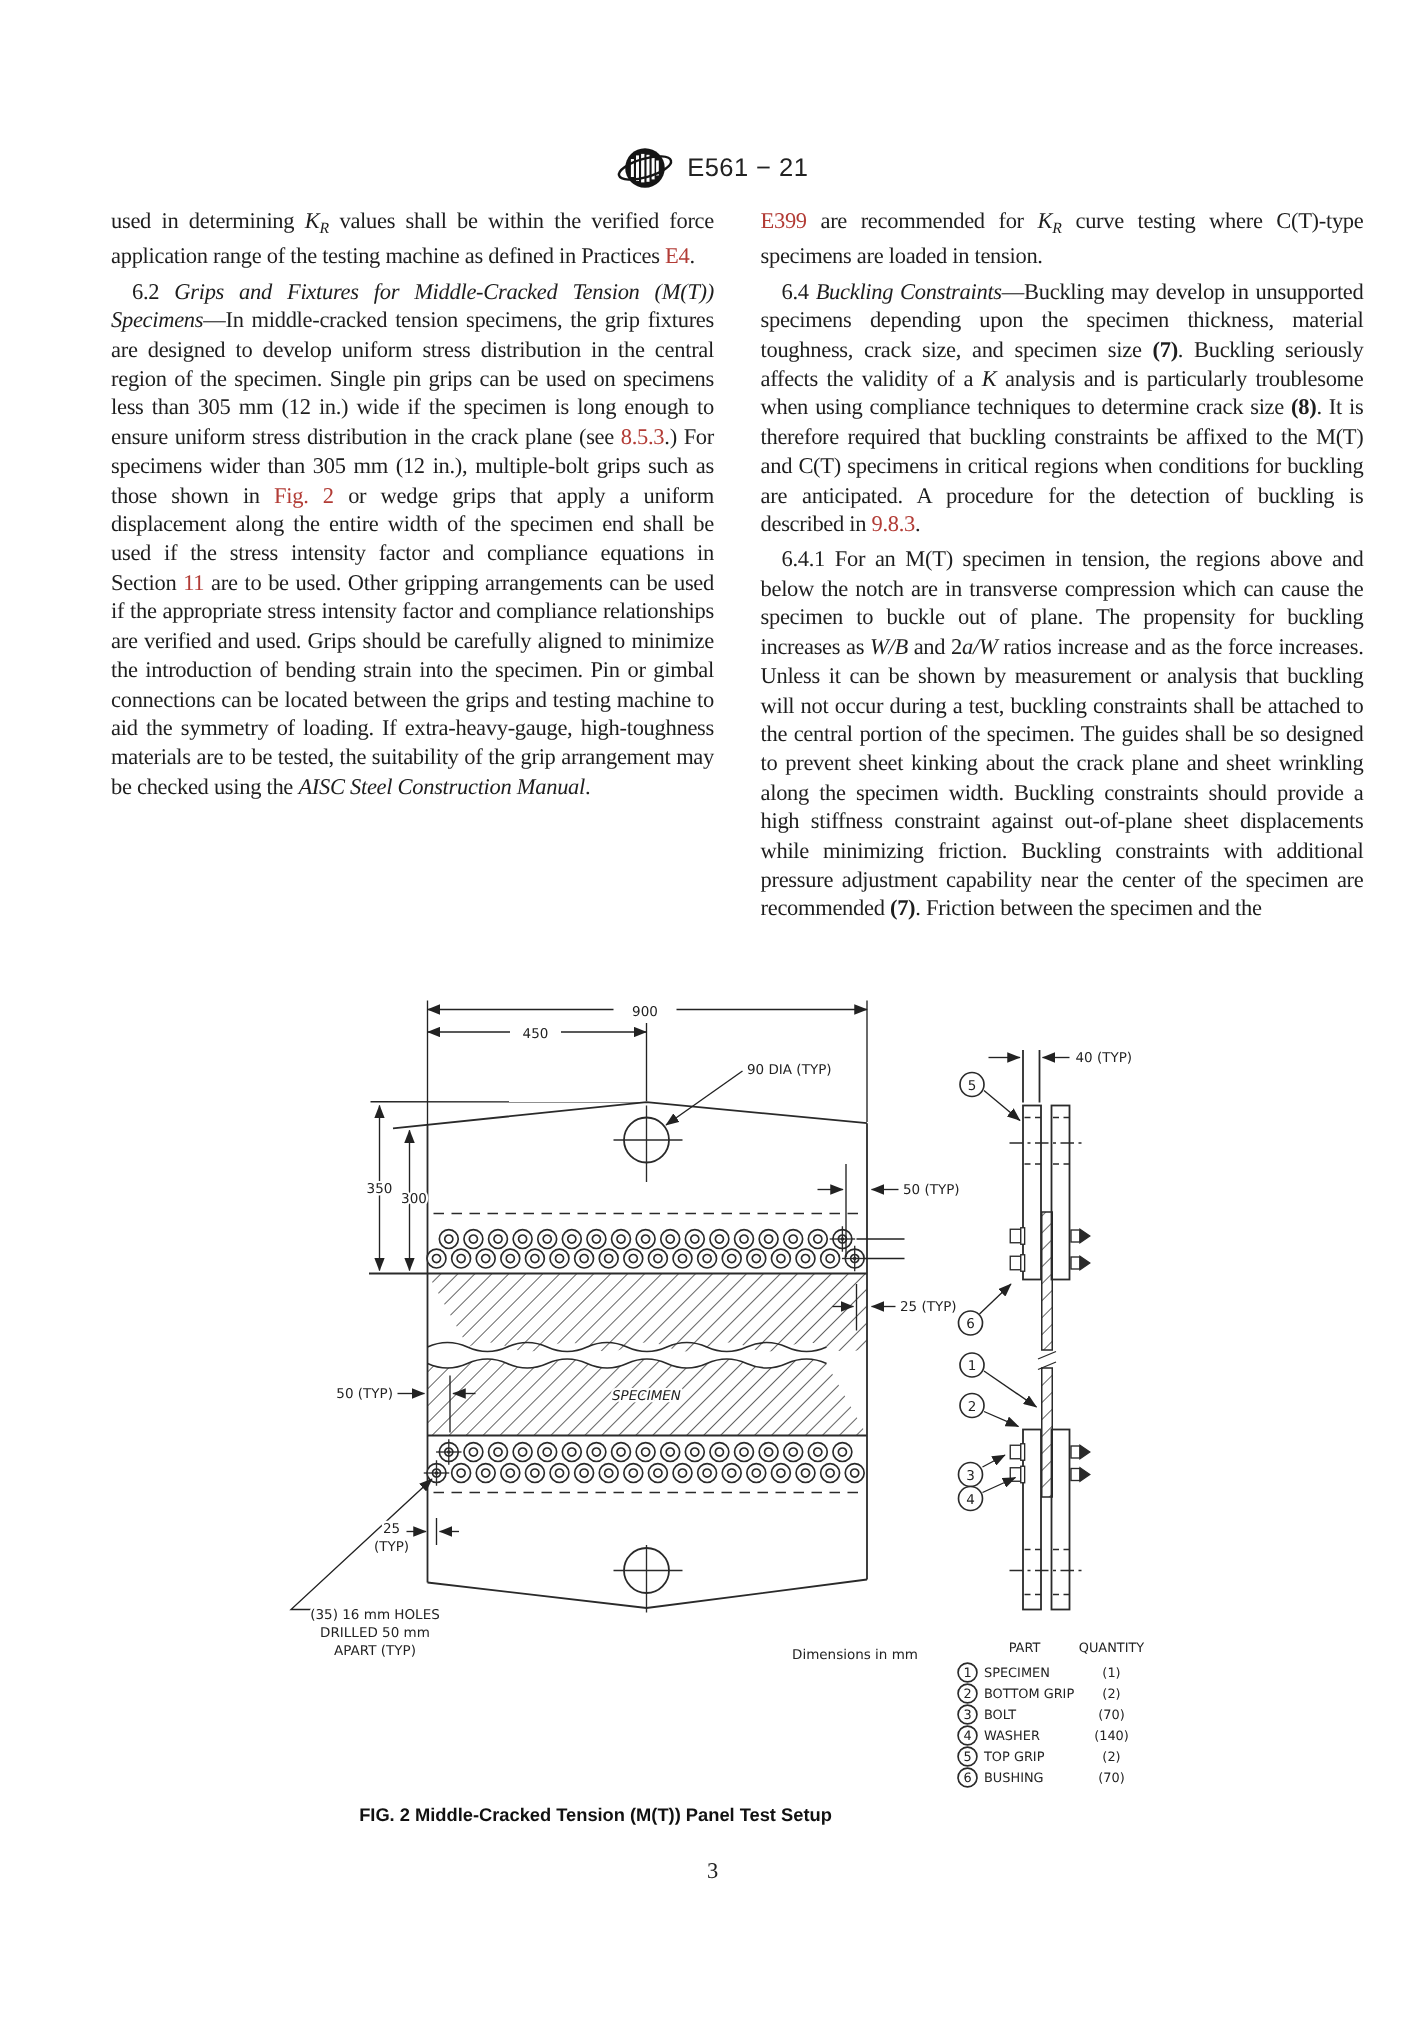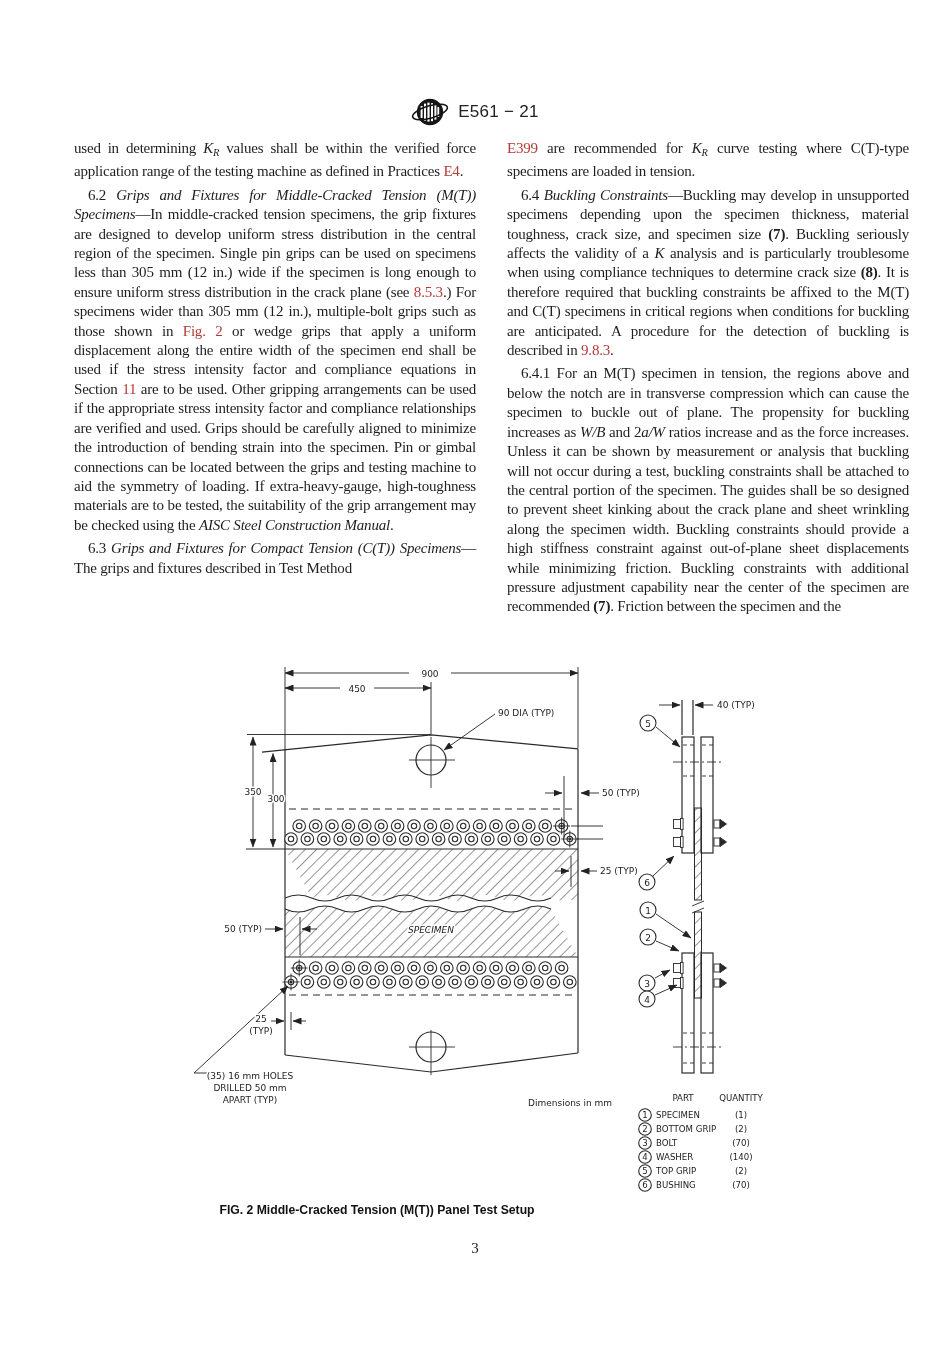--- a/index.html
+++ b/index.html
@@ -21,21 +21,21 @@
   }
   .col p{margin:0;text-indent:14px;}
   .col p.cont{text-indent:0;}
   .col p + p{margin-top:4px;}
   .em{font-style:italic;}
   .strong{font-weight:bold;}
   .link{color:#b23b35;}
   .sub{font-style:italic;font-size:10.5px;vertical-align:-3px;letter-spacing:0;}
   .fig-caption{
     position:absolute;left:0;top:1203px;width:754px;text-align:center;
-    font-family:"Liberation Sans",sans-serif;font-weight:bold;font-size:12.2px;color:#111;
+    font-family:"Liberation Sans",sans-serif;font-weight:bold;font-size:12.2px;color:#111;padding-left:20px;
   }
   .page-num{
     position:absolute;left:0;top:1240px;width:950px;text-align:center;
     font-size:15px;color:#222;
   }
   svg{display:block;}
   #fig-svg{position:absolute;left:0;top:0;}
   #fig-svg text{
     font-family:"DejaVu Sans",sans-serif;fill:#222;
     paint-order:stroke;stroke:#ffffff;stroke-width:3px;stroke-linejoin:round;
@@ -61,21 +61,20 @@
       <rect x="26.4" y="12" width="1.8" height="10"></rect>
     </g>
     <ellipse cx="19" cy="17" rx="18" ry="6.2" fill="none" stroke="#151515" stroke-width="1.6" transform="rotate(-16 19 17)"></ellipse>
   </svg>
   <span class="doc-title">E561 − 21</span>
 </div>
 
 <div class="col" style="left:74px;top:139px;">
   <p class="cont"><span>used in determining </span><span class="em">K</span><span class="sub">R</span><span> values shall be within the verified force application range of the testing machine as defined in Practices </span><span class="link">E4</span><span>.</span></p>
   <p><span>6.2 </span><span class="em">Grips and Fixtures for Middle-Cracked Tension (M(T)) Specimens</span><span>—In middle-cracked tension specimens, the grip fixtures are designed to develop uniform stress distribution in the central region of the specimen. Single pin grips can be used on specimens less than 305 mm (12 in.) wide if the specimen is long enough to ensure uniform stress distribution in the crack plane (see </span><span class="link">8.5.3</span><span>.) For specimens wider than 305 mm (12 in.), multiple-bolt grips such as those shown in </span><span class="link">Fig. 2</span><span> or wedge grips that apply a uniform displacement along the entire width of the specimen end shall be used if the stress intensity factor and compliance equations in Section </span><span class="link">11</span><span> are to be used. Other gripping arrangements can be used if the appropriate stress intensity factor and compliance relationships are verified and used. Grips should be carefully aligned to minimize the introduction of bending strain into the specimen. Pin or gimbal connections can be located between the grips and testing machine to aid the symmetry of loading. If extra-heavy-gauge, high-toughness materials are to be tested, the suitability of the grip arrangement may be checked using the </span><span class="em">AISC Steel Construction Manual</span><span>.</span></p>
-  <p><span>6.3 </span><span class="em">Grips and Fixtures for Compact Tension (C(T)) Specimens</span><span>—The grips and fixtures described in Test Method</span></p>
 </div>
 
 <div class="col" style="left:507px;top:139px;">
   <p class="cont"><span class="link">E399</span><span> are recommended for </span><span class="em">K</span><span class="sub">R</span><span> curve testing where C(T)-type specimens are loaded in tension.</span></p>
   <p><span>6.4 </span><span class="em">Buckling Constraints</span><span>—Buckling may develop in unsupported specimens depending upon the specimen thickness, material toughness, crack size, and specimen size </span><span class="strong">(7)</span><span>. Buckling seriously affects the validity of a </span><span class="em">K</span><span> analysis and is particularly troublesome when using compliance techniques to determine crack size </span><span class="strong">(8)</span><span>. It is therefore required that buckling constraints be affixed to the M(T) and C(T) specimens in critical regions when conditions for buckling are anticipated. A procedure for the detection of buckling is described in </span><span class="link">9.8.3</span><span>.</span></p>
   <p><span>6.4.1 For an M(T) specimen in tension, the regions above and below the notch are in transverse compression which can cause the specimen to buckle out of plane. The propensity for buckling increases as </span><span class="em">W/B</span><span> and 2</span><span class="em">a/W</span><span> ratios increase and as the force increases. Unless it can be shown by measurement or analysis that buckling will not occur during a test, buckling constraints shall be attached to the central portion of the specimen. The guides shall be so designed to prevent sheet kinking about the crack plane and sheet wrinkling along the specimen width. Buckling constraints should provide a high stiffness constraint against out-of-plane sheet displacements while minimizing friction. Buckling constraints with additional pressure adjustment capability near the center of the specimen are recommended </span><span class="strong">(7)</span><span>. Friction between the specimen and the</span></p>
 </div>
 
 <svg id="fig-svg" width="950" height="1345" viewBox="0 0 950 1345">
   <defs>

